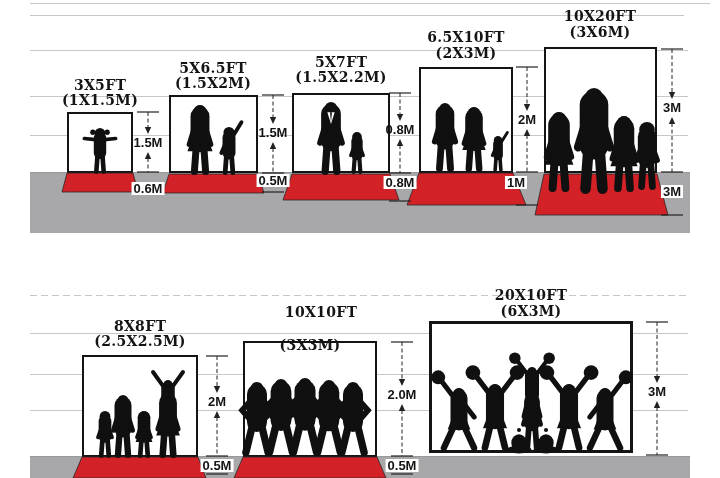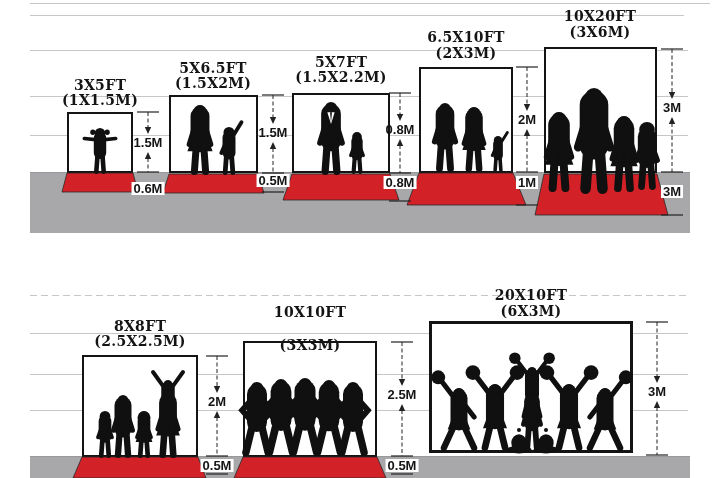--- a/index.html
+++ b/index.html
@@ -381,34 +381,34 @@
   <div class="t" style="left:213px;top:61px">5X6.5FT</div>
   <div class="s" style="left:213px;top:76px">(1.5X2M)</div>
   <div class="t" style="left:341px;top:55px">5X7FT</div>
   <div class="s" style="left:341px;top:70px">(1.5X2.2M)</div>
   <div class="t" style="left:466px;top:30px">6.5X10FT</div>
   <div class="s" style="left:466px;top:46px">(2X3M)</div>
   <div class="t" style="left:600px;top:9px">10X20FT</div>
   <div class="s" style="left:600px;top:25px">(3X6M)</div>
   <div class="t" style="left:140px;top:319px">8X8FT</div>
   <div class="s" style="left:140px;top:334px">(2.5X2.5M)</div>
-  <div class="t" style="left:310px;top:305px">10X10FT</div>
+  <div class="t" style="left:321px;top:305px">10X10FT</div>
   <div class="s" style="left:310px;top:338px">(3X3M)</div>
   <div class="t" style="left:531px;top:288px">20X10FT</div>
   <div class="s" style="left:531px;top:304px">(6X3M)</div>
 
   <div class="m" style="left:148px;top:136px">1.5M</div>
   <div class="m" style="left:273px;top:126px">1.5M</div>
   <div class="m" style="left:400px;top:123px">0.8M</div>
   <div class="m" style="left:527px;top:113px">2M</div>
   <div class="m" style="left:672px;top:101px">3M</div>
   <div class="m" style="left:217px;top:395px">2M</div>
-  <div class="m" style="left:402px;top:388px">2.5M</div>
+  <div class="m" style="left:402px;top:388px">2.0M</div>
   <div class="m" style="left:657px;top:385px">3M</div>
 
   <div class="m chip" style="left:148px;top:182px">0.6M</div>
   <div class="m chip" style="left:273px;top:174px">0.5M</div>
   <div class="m chip" style="left:400px;top:176px">0.8M</div>
-  <div class="m chip" style="left:527px;top:176px">1M</div>
+  <div class="m chip" style="left:516px;top:176px">1M</div>
   <div class="m chip" style="left:672px;top:185px">3M</div>
   <div class="m chip" style="left:217px;top:459px">0.5M</div>
   <div class="m chip" style="left:402px;top:459px">0.5M</div>
 </div>
 
 </body></html>

